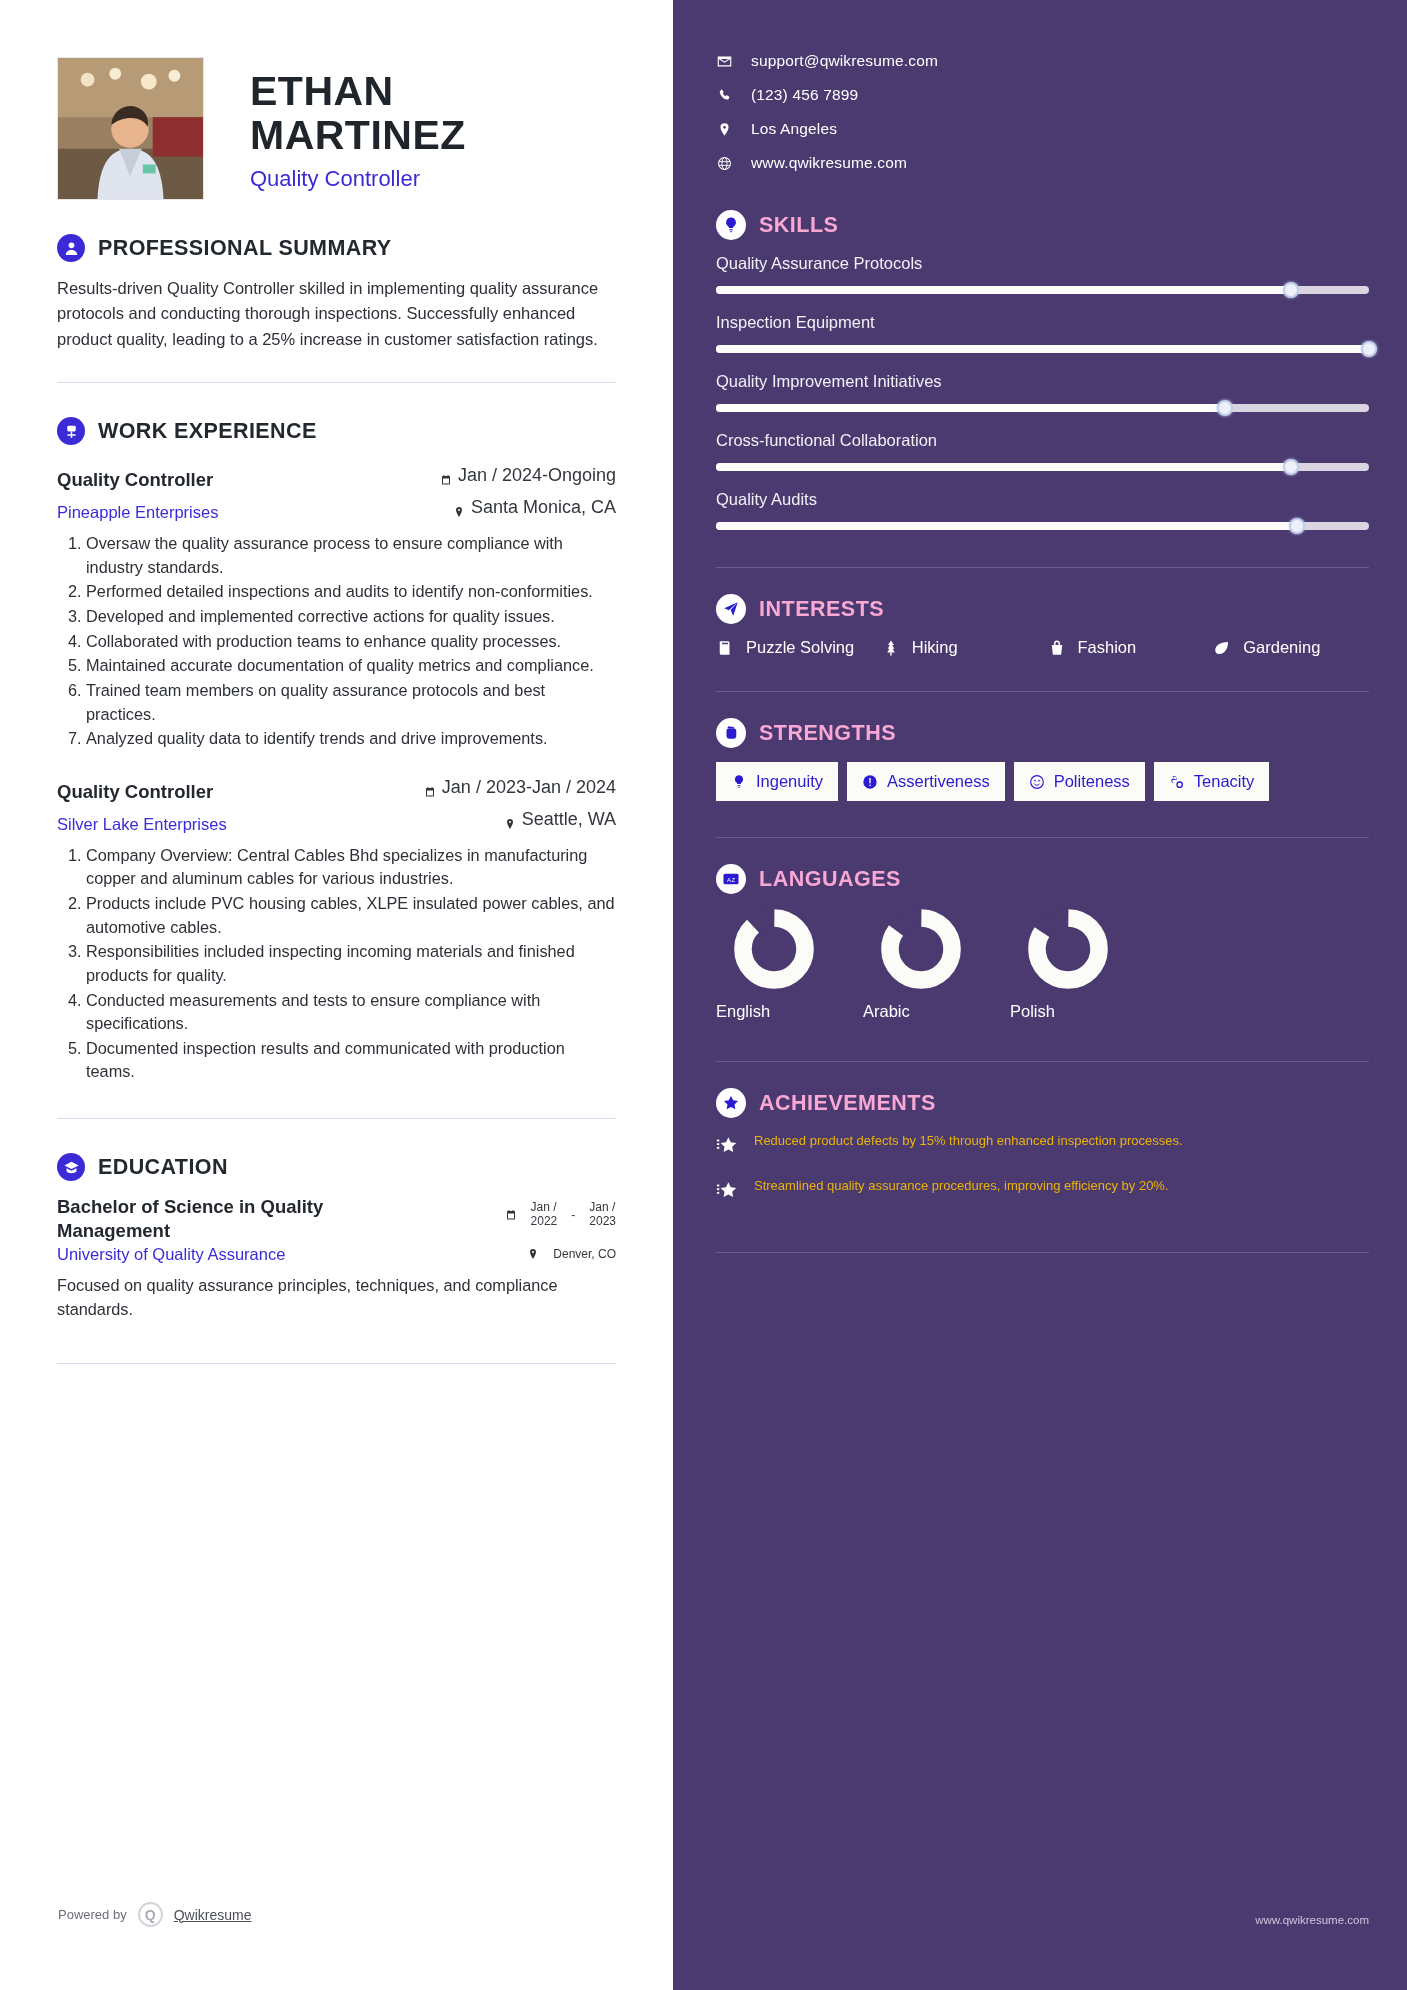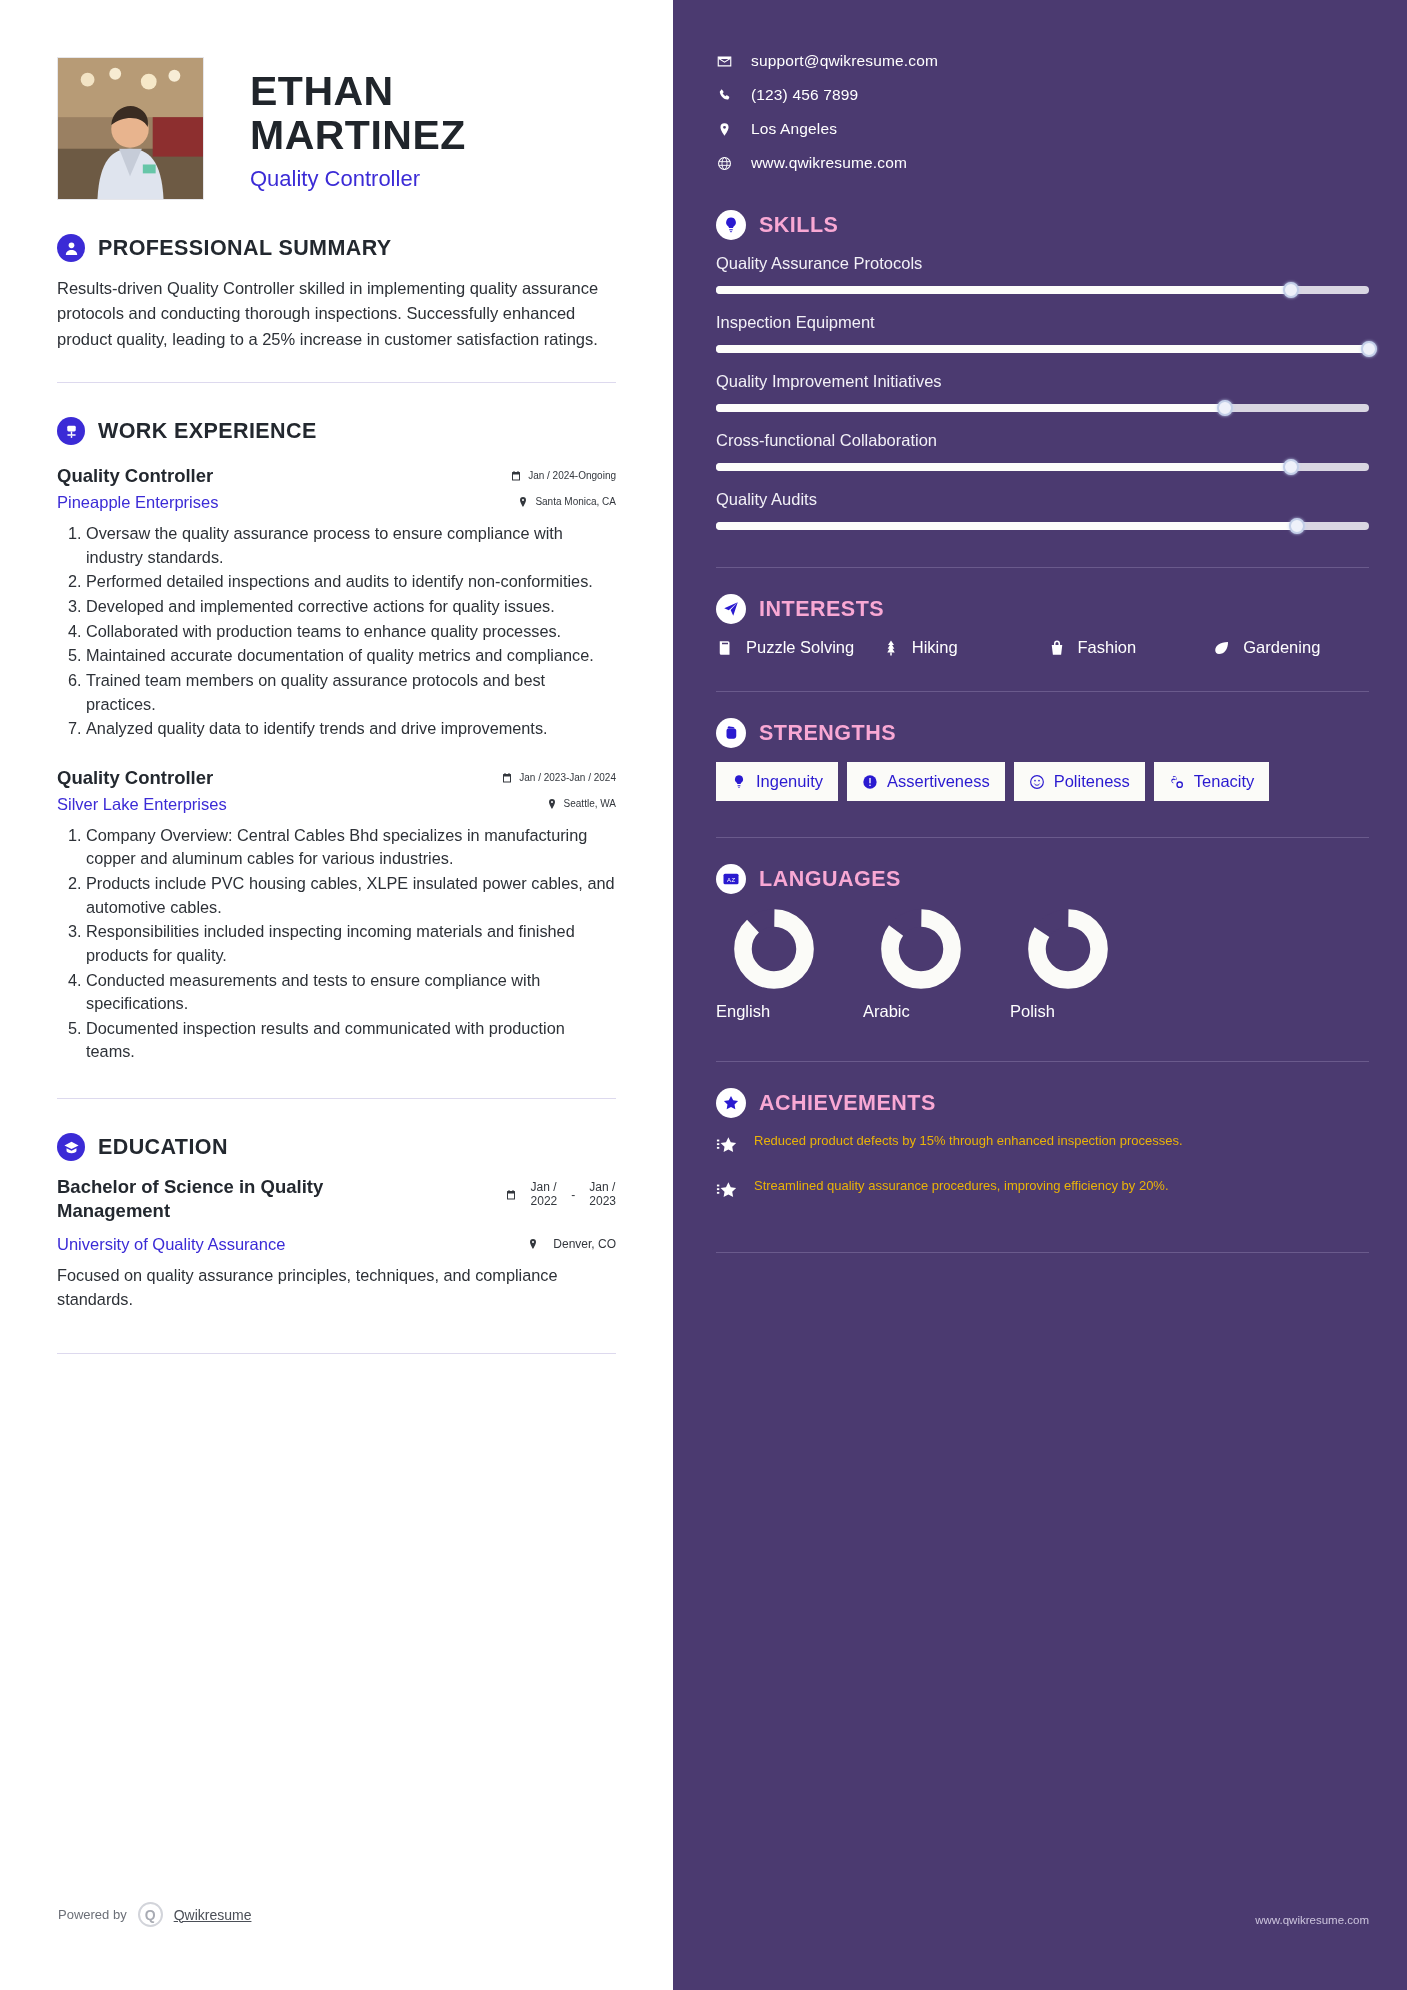--- a/index.html
+++ b/index.html
@@ -60,21 +60,21 @@
     font-size: 16.5px; line-height: 1.54; color: #2d3137;
   }
   .divider { height: 1px; background: #ddd9ee; margin: 30px 57px 0 57px; }
 
   .job { margin-top: 20px; }
   .job-row {
     display: flex; justify-content: space-between; align-items: baseline;
   }
   .job-title { font-size: 18.5px; font-weight: bold; color: #23282f; }
   .job-meta {
-    font-size: 10px; color: #33373d; display: flex; align-items: flex-start; gap: 6px;
+    font-size: 18px; color: #33373d; display: flex; align-items: flex-end; gap: 6px;
     white-space: nowrap;
   }
   .job-meta svg { width: 12px; height: 12px; fill: #33373d; flex: none; }
   .job-row2 {
     display: flex; justify-content: space-between; align-items: baseline; margin-top: 6px;
   }
   .job-org { font-size: 16.5px; color: #3b2bd6; }
   ol.bullets {
     margin: 10px 0 0 0; padding-left: 29px;
   }
@@ -83,21 +83,21 @@
   }
 
   .edu-row { display:flex; justify-content: space-between; align-items: flex-start; }
   .edu-title { font-size: 18.5px; font-weight: bold; color:#23282f; max-width: 330px; line-height:1.3; }
   .edu-date {
     display:flex; align-items:center; gap:14px; font-size:12px; color:#33373d;
     white-space: nowrap; padding-top: 6px;
   }
   .edu-date svg{width:12px;height:12px;fill:#33373d;flex:none;}
   .edu-date .d { display:flex; flex-direction: column; line-height:1.15; }
-  .edu-row2 { display:flex; justify-content: space-between; align-items: baseline; margin-top: 12px; }
+  .edu-row2 { display:flex; justify-content: space-between; align-items: baseline; margin-top: 2px; }
   .edu-org { font-size: 16.5px; color:#3b2bd6; }
   .edu-desc { font-size:16.3px; line-height:1.45; color:#2d3137; margin-top:10px; }
 
   .footer {
     position: absolute; left: 58px; bottom: 63px;
     display: flex; align-items: center; gap: 11px;
   }
   .footer .pb { font-size: 13px; color: #6b6f77; }
   .footer .qmark {
     width: 25px; height: 25px; border-radius: 50%;

